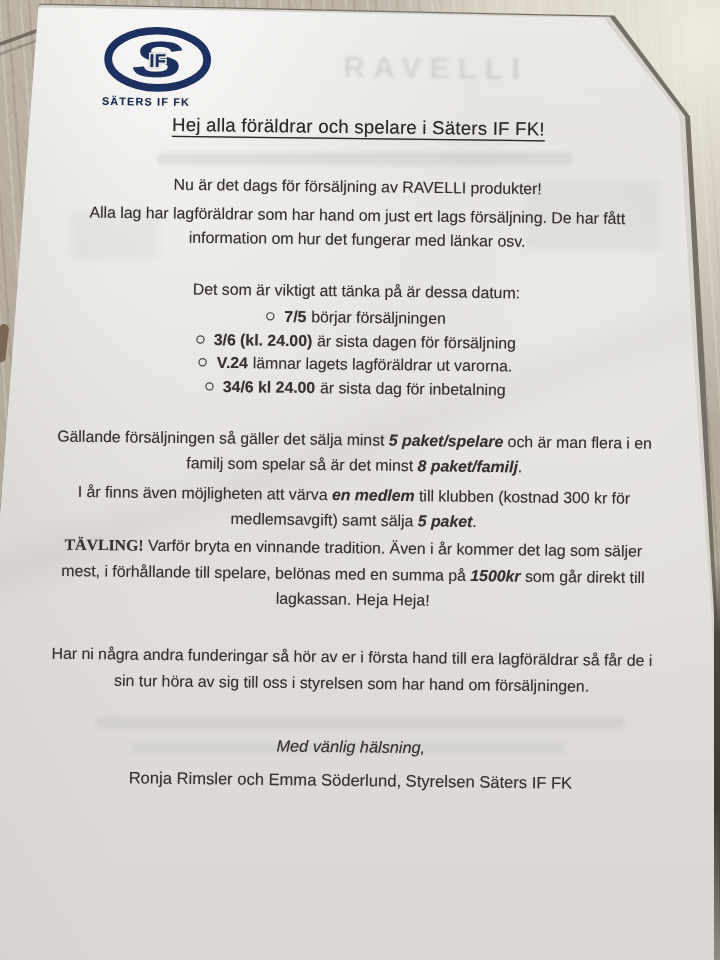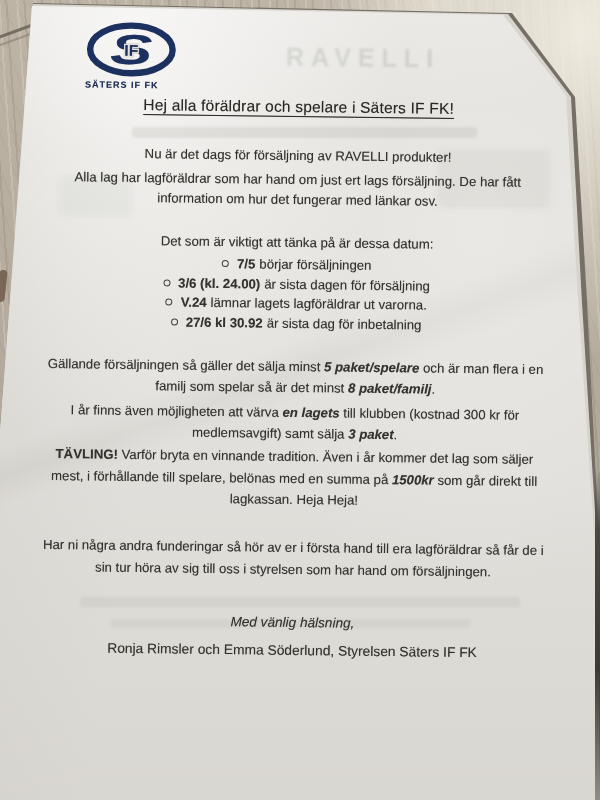--- a/index.html
+++ b/index.html
@@ -75,21 +75,21 @@
   .intro1   { left:30px;  top:146px; width:540px; }
   .intro2   { left:50px;  top:170px; width:500px; }
   .dates-h  { left:30px;  top:233px; width:540px; }
   .dates    { left:30px;  top:255px; width:540px; line-height:19.5px; }
   .sales    { left:44px;  top:356px; width:512px; line-height:21px; }
   .member   { left:60px;  top:402px; width:480px; line-height:21px; }
   .contest  { left:44px;  top:446px; width:512px; line-height:21.5px; }
   .contact  { left:40px;  top:537px; width:520px; line-height:21.5px; }
   .closing  { left:30px;  top:613px; width:540px; font-style:italic; font-size:13.6px; }
   .signature{ left:30px;  top:641px; width:540px; font-size:13.8px; }
-  .b  { font-weight:bold; }
+  .b  { font-weight:bold;font-family:Liberation Serif, serif; }
   .bi { font-weight:bold; font-style:italic; }
   .bullet {
     display:inline-block; width:5px; height:5px; border:1.4px solid #454340;
     border-radius:50%; margin-right:8px; vertical-align:1px;
   }
   .date-val { font-weight:bold; margin-right:4px; }
 </style>
 </head>
 <body>
 
@@ -135,27 +135,27 @@
       <div>
         <span class="bullet"></span><span class="date-val">7/5</span><span>börjar försäljningen</span>
       </div>
       <div>
         <span class="bullet"></span><span class="date-val">3/6 (kl. 24.00)</span><span>är sista dagen för försäljning</span>
       </div>
       <div>
         <span class="bullet"></span><span class="date-val">V.24</span><span>lämnar lagets lagföräldrar ut varorna.</span>
       </div>
       <div>
-        <span class="bullet"></span><span class="date-val">27/6 kl 30.92</span><span>är sista dag för inbetalning</span>
+        <span class="bullet"></span><span class="date-val">34/6 kl 24.00</span><span>är sista dag för inbetalning</span>
       </div>
     </div>
 
     <div class="block sales"><span>Gällande försäljningen så gäller det sälja minst </span><span class="bi">5 paket/spelare</span><span> och är man flera i en familj som spelar så är det minst </span><span class="bi">8 paket/familj</span><span>.</span></div>
 
-    <div class="block member"><span>I år finns även möjligheten att värva </span><span class="bi">en lagets</span><span> till klubben (kostnad 300 kr för medlemsavgift) samt sälja </span><span class="bi">3 paket</span><span>.</span></div>
+    <div class="block member"><span>I år finns även möjligheten att värva </span><span class="bi">en medlem</span><span> till klubben (kostnad 300 kr för medlemsavgift) samt sälja </span><span class="bi">5 paket</span><span>.</span></div>
 
     <div class="block contest"><span class="b">TÄVLING!</span><span> Varför bryta en vinnande tradition. Även i år kommer det lag som säljer mest, i förhållande till spelare, belönas med en summa på </span><span class="bi">1500kr</span><span> som går direkt till lagkassan. Heja Heja!</span></div>
 
     <div class="block contact">Har ni några andra funderingar så hör av er i första hand till era lagföräldrar så får de i sin tur höra av sig till oss i styrelsen som har hand om försäljningen.</div>
 
     <div class="block closing">Med vänlig hälsning,</div>
     <div class="block signature">Ronja Rimsler och Emma Söderlund, Styrelsen Säters IF FK</div>
 
   </div>
 

